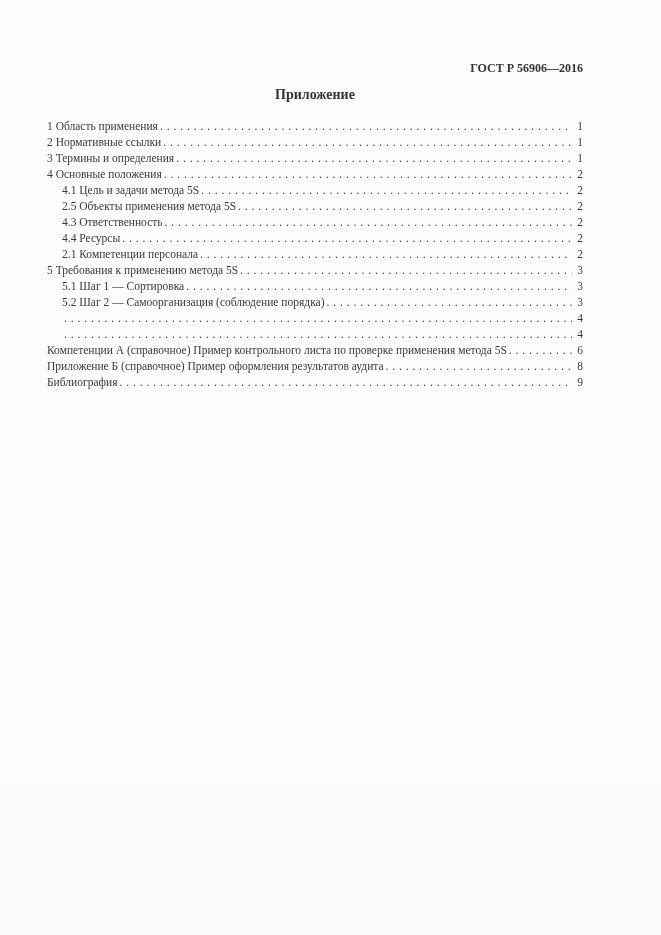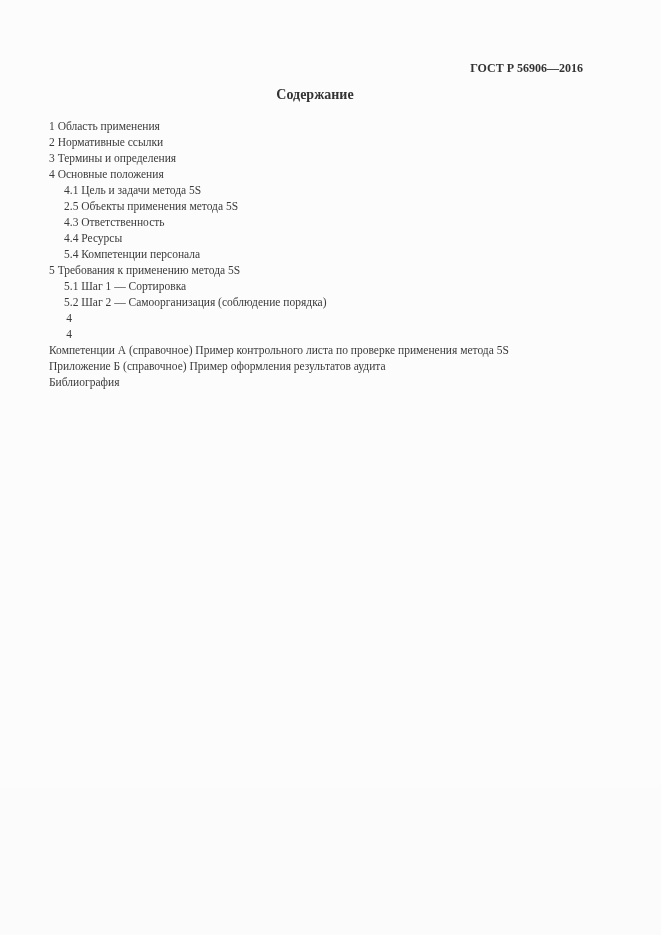--- a/index.html
+++ b/index.html
@@ -43,21 +43,20 @@
     left: 47px;
     width: 536px;
     font-size: 11.5px;
   }
   .toc-row {
     display: flex;
     align-items: baseline;
     height: 16px;
     line-height: 16px;
     overflow: hidden;
-    flex-direction: column;
   }
   .toc-row.indent {
     padding-left: 15px;
   }
   .toc-label {
     white-space: nowrap;
     flex: 0 0 auto;
   }
   .toc-leader {
     flex: 1 1 auto;
@@ -85,21 +84,21 @@
     font-size: 11.5px;
     color: #3b3b3b;
   }
 </style>
 </head>
 <body>
 
 <div class="page">
   <div class="doc-header">ГОСТ Р 56906—2016</div>
 
-  <div class="toc-title">Содержание</div>
+  <div class="toc-title">Приложение</div>
 
   <div class="toc" id="toc-list">
       <div class="toc-row">
         <span class="toc-label">1 Область применения</span>
         <span class="toc-leader"></span>
         <span class="toc-page">1</span>
       </div>
       <div class="toc-row">
         <span class="toc-label">2 Нормативные ссылки</span>
         <span class="toc-leader"></span>
@@ -129,21 +128,21 @@
         <span class="toc-label">4.3 Ответственность</span>
         <span class="toc-leader"></span>
         <span class="toc-page">2</span>
       </div>
       <div class="toc-row indent">
         <span class="toc-label">4.4 Ресурсы</span>
         <span class="toc-leader"></span>
         <span class="toc-page">2</span>
       </div>
       <div class="toc-row indent">
-        <span class="toc-label">5.4 Компетенции персонала</span>
+        <span class="toc-label">2.1 Компетенции персонала</span>
         <span class="toc-leader"></span>
         <span class="toc-page">2</span>
       </div>
       <div class="toc-row">
         <span class="toc-label">5 Требования к применению метода 5S</span>
         <span class="toc-leader"></span>
         <span class="toc-page">3</span>
       </div>
       <div class="toc-row indent">
         <span class="toc-label">5.1 Шаг 1 — Сортировка</span>

